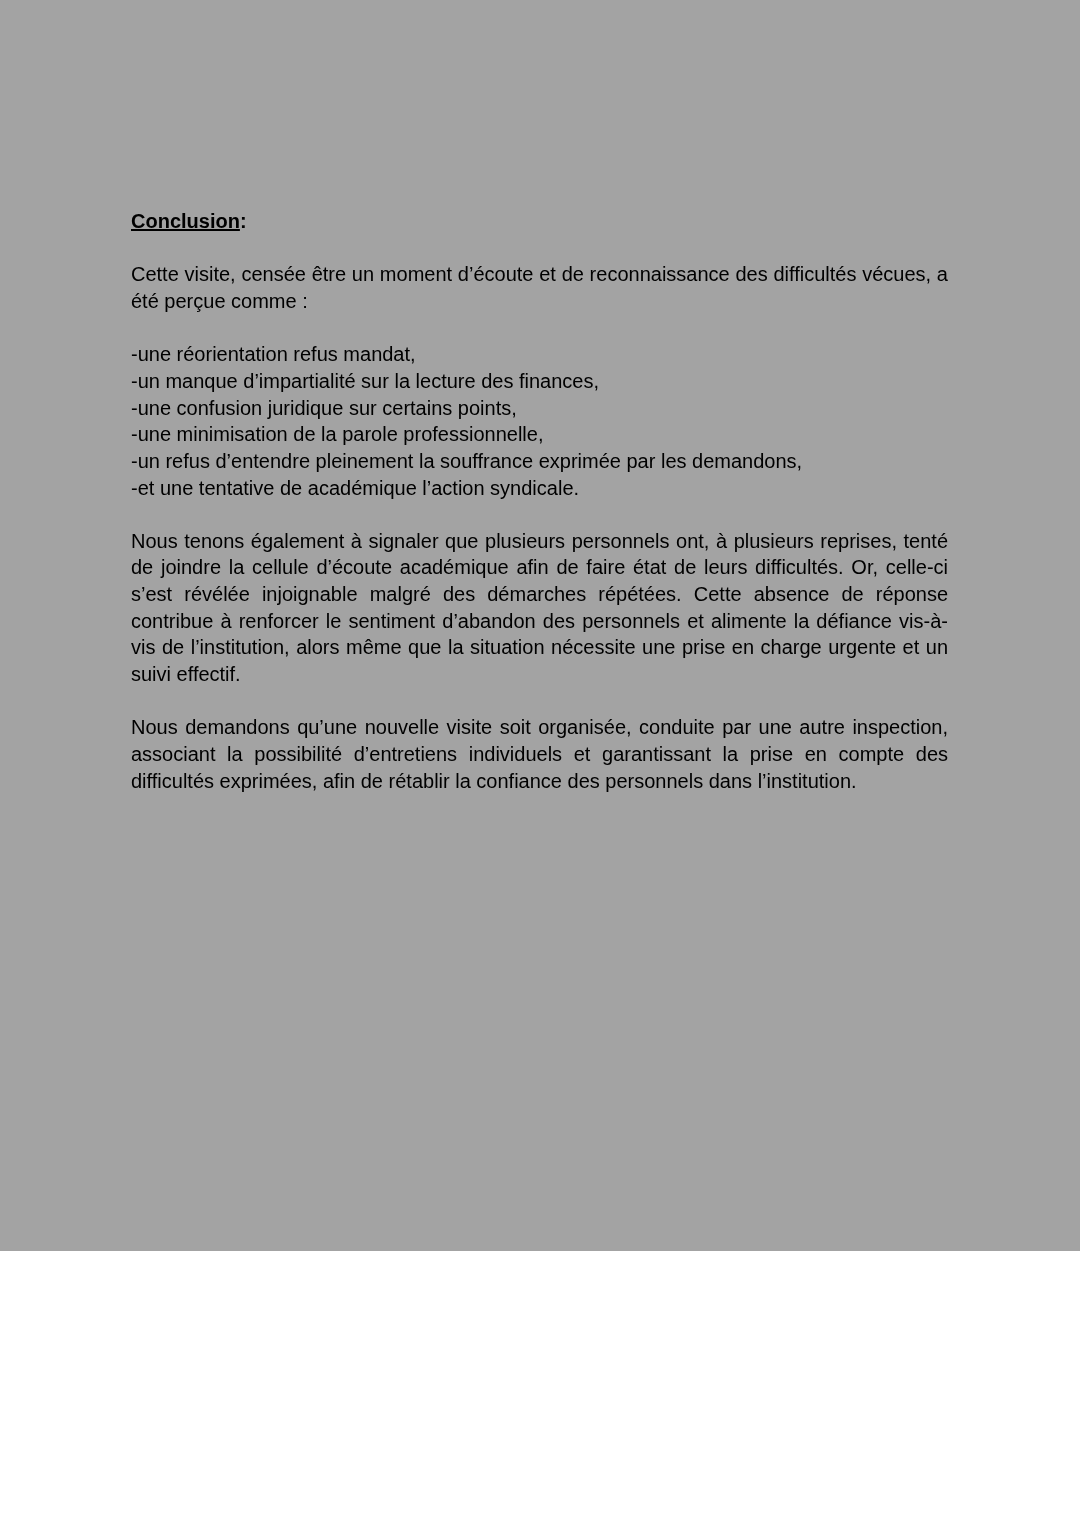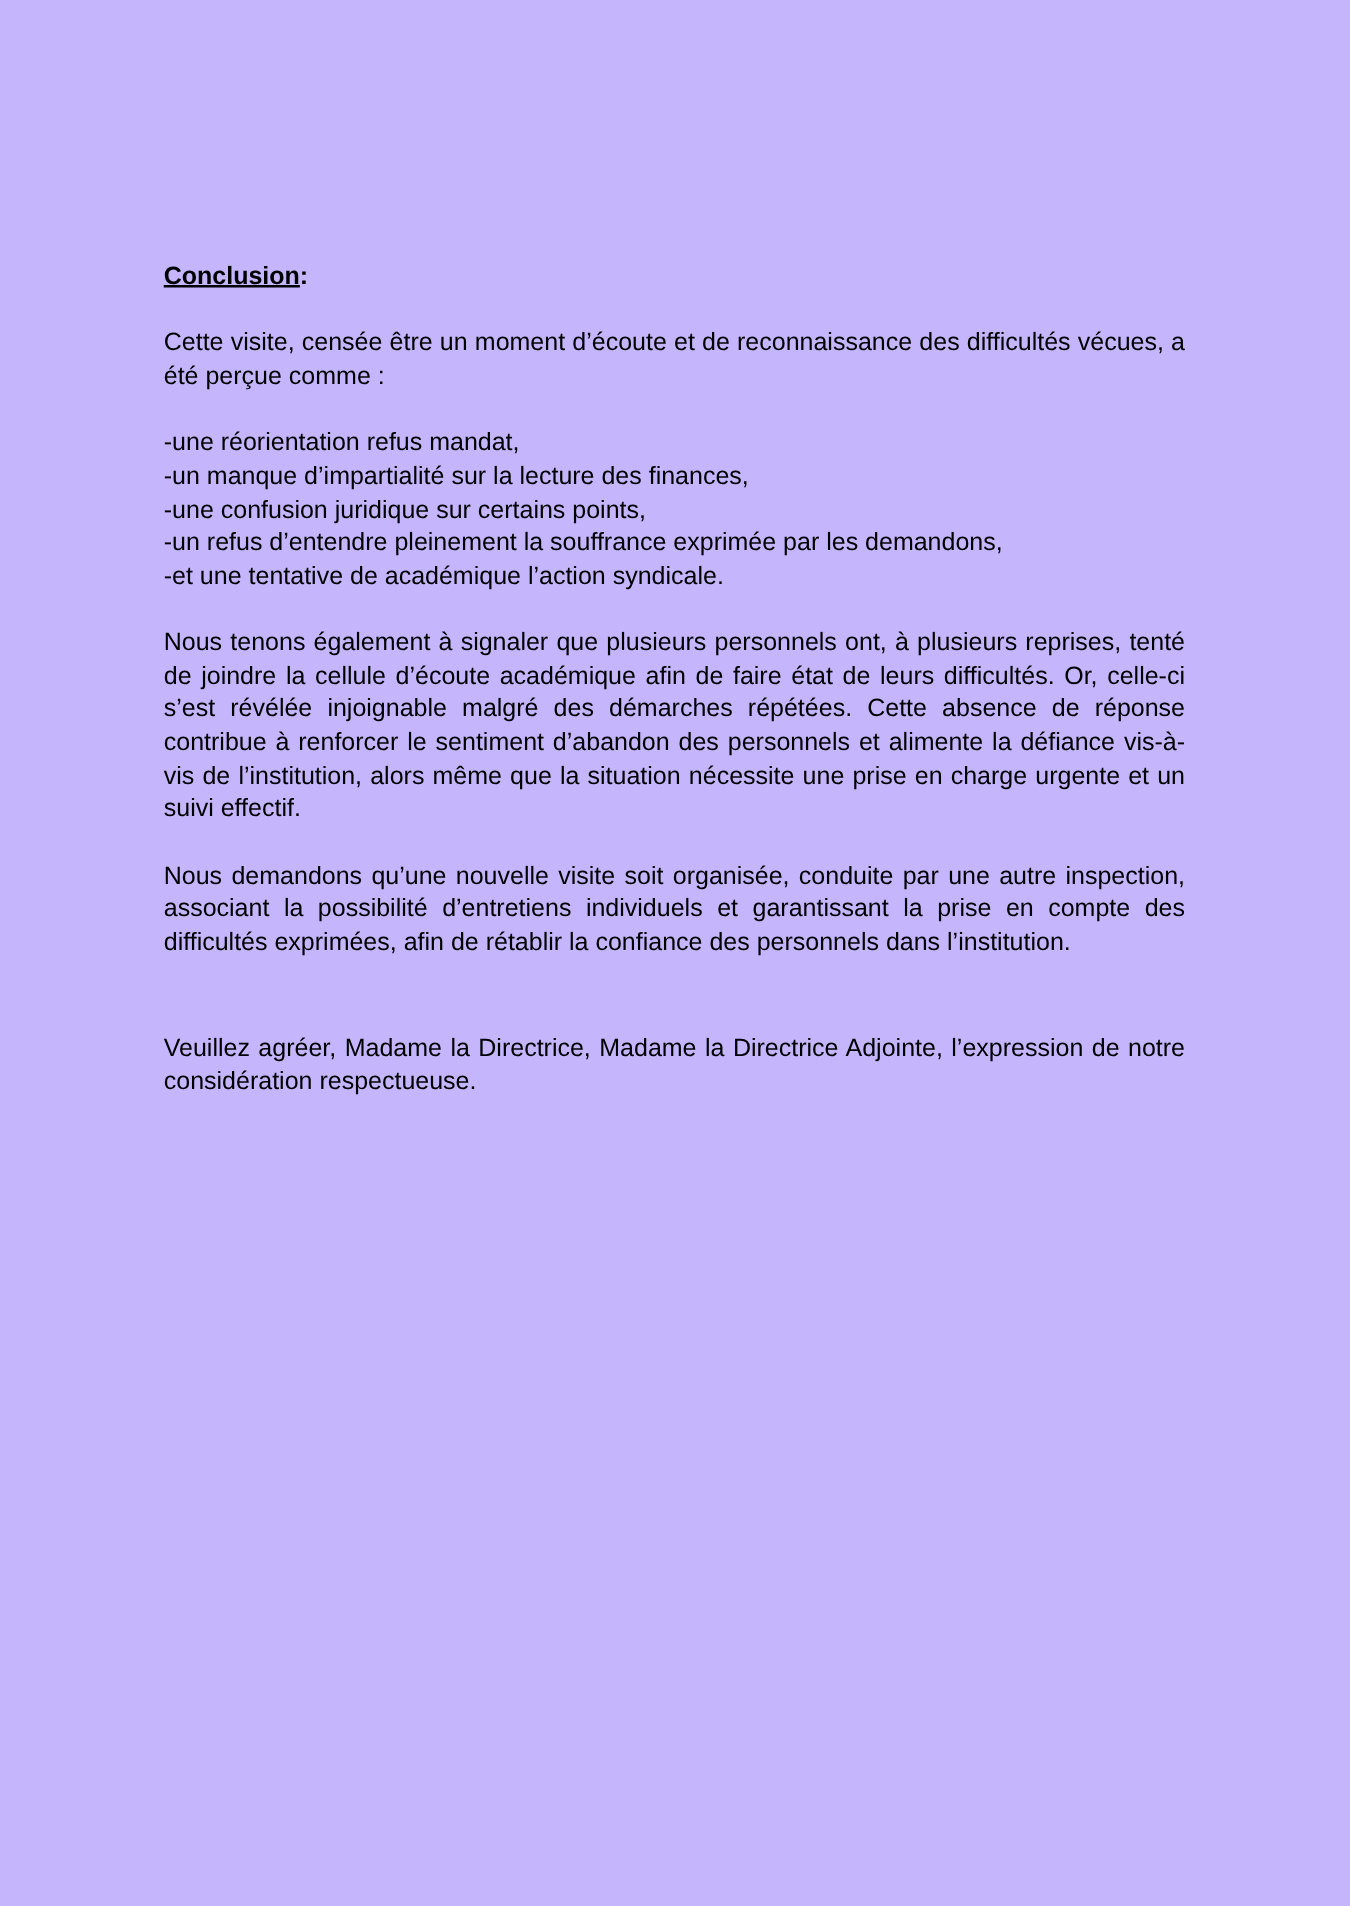--- a/index.html
+++ b/index.html
@@ -4,22 +4,22 @@
   <style>
     html, body {
       margin: 0;
       padding: 0;
       background: #ffffff;
     }
     .page {
       position: relative;
       box-sizing: border-box;
       width: 1080px;
-      height: 1525px;
-      background: #c4b5fd;
+      height: 1251px;
+      background: #a3a3a3;
       color: #000000;
       font-family: "Liberation Sans", "DejaVu Sans", sans-serif;
       font-size: 20px;
       line-height: 26.65px;
       padding: 208px 132px 0 131px;
     }
     .doc-title {
       margin: 0 0 26.65px 0;
       font-weight: bold;
     }
@@ -50,24 +50,24 @@
   <p class="doc-title">
     <span class="underlined">Conclusion</span><span>:</span>
   </p>
 
   <p class="justified gap-after">Cette visite, censée être un moment d’écoute et de reconnaissance des difficultés vécues, a été perçue comme :</p>
 
   <div class="grievances gap-after">
     <div>-une réorientation refus mandat,</div>
     <div>-un manque d’impartialité sur la lecture des finances,</div>
     <div>-une confusion juridique sur certains points,</div>
+    <div>-une minimisation de la parole professionnelle,</div>
     <div>-un refus d’entendre pleinement la souffrance exprimée par les demandons,</div>
     <div>-et une tentative de académique l’action syndicale.</div>
   </div>
 
   <p class="justified gap-after">Nous tenons également à signaler que plusieurs personnels ont, à plusieurs reprises, tenté de joindre la cellule d’écoute académique afin de faire état de leurs difficultés. Or, celle-ci s’est révélée injoignable malgré des démarches répétées. Cette absence de réponse contribue à renforcer le sentiment d’abandon des personnels et alimente la défiance vis-à-vis de l’institution, alors même que la situation nécessite une prise en charge urgente et un suivi effectif.</p>
 
   <p class="justified gap2-after">Nous demandons qu’une nouvelle visite soit organisée, conduite par une autre inspection, associant la possibilité d’entretiens individuels et garantissant la prise en compte des difficultés exprimées, afin de rétablir la confiance des personnels dans l’institution.</p>
 
-  <p class="justified">Veuillez agréer, Madame la Directrice, Madame la Directrice Adjointe, l’expression de notre considération respectueuse.</p>
 
 
 </div>
 
 </body></html>

